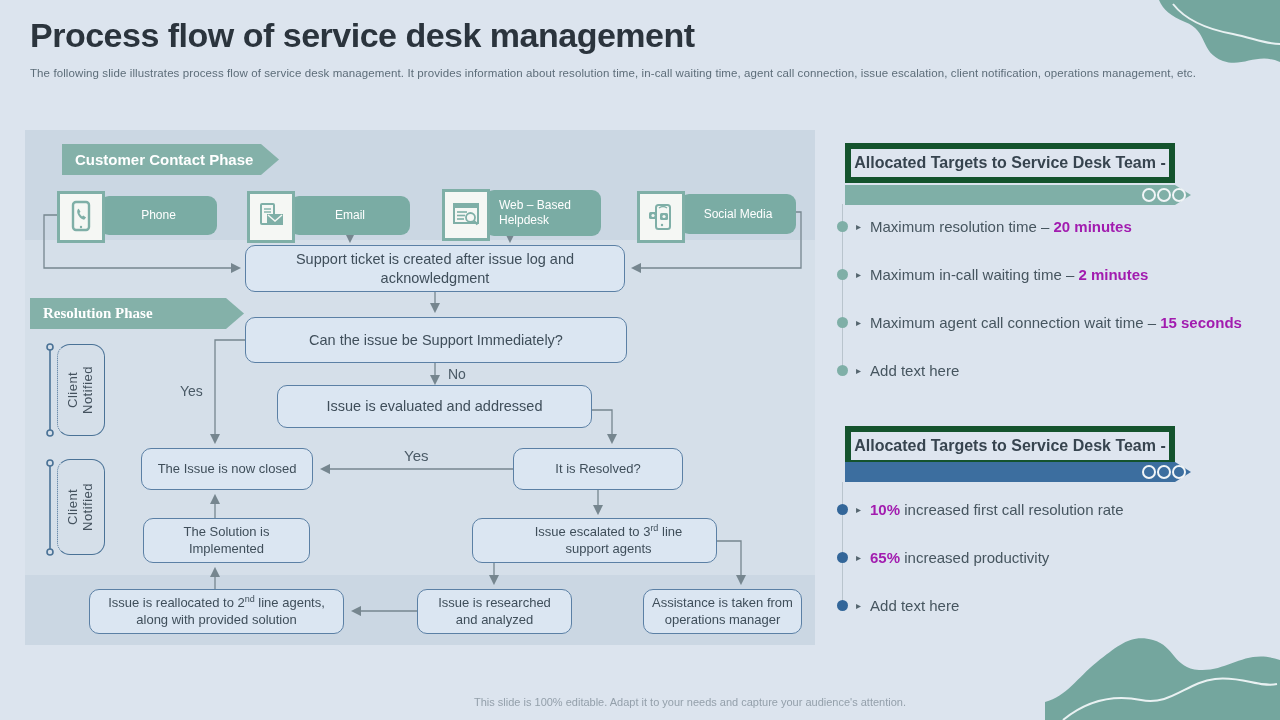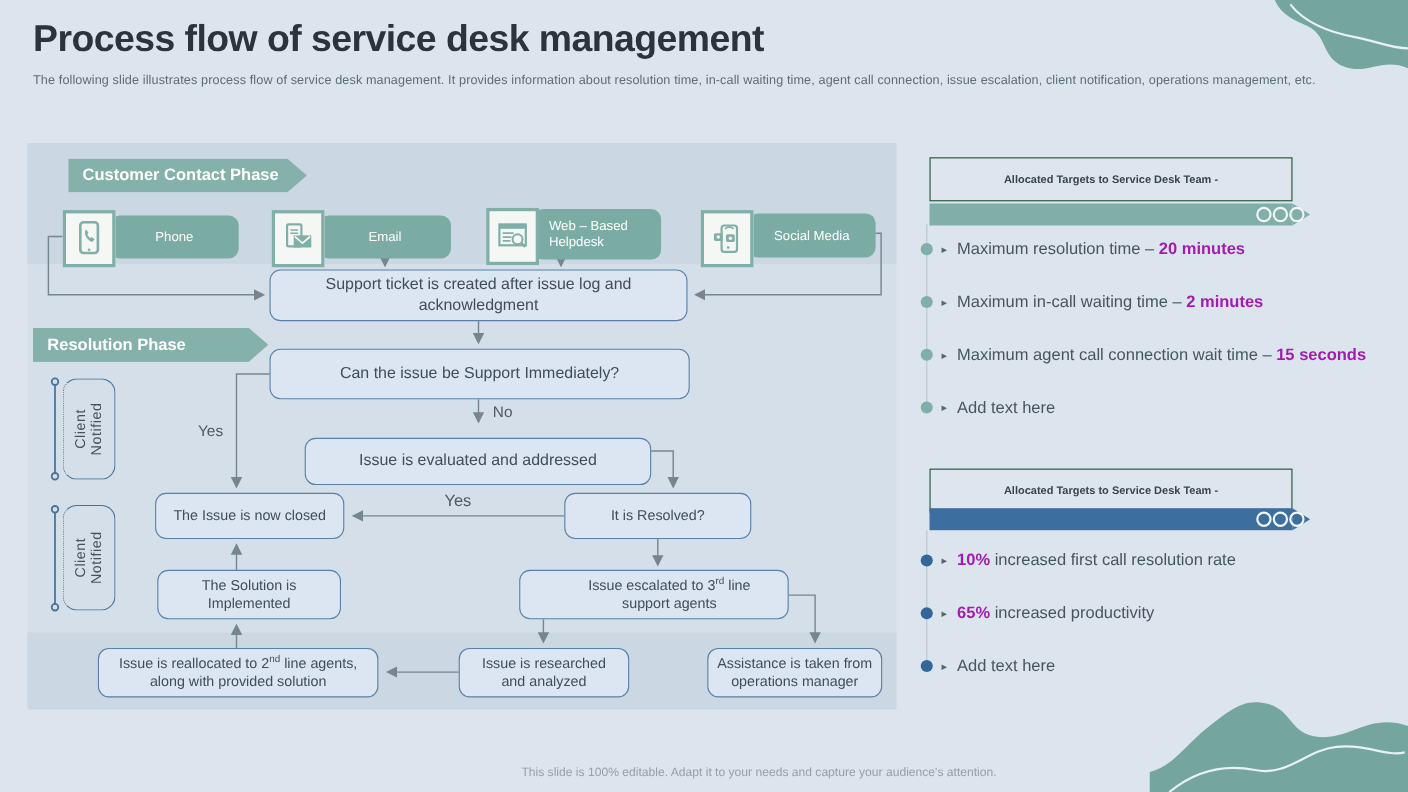--- a/index.html
+++ b/index.html
@@ -47,22 +47,22 @@
   
   .cnote{
     border:1px solid #4a7296;border-right-style:dotted;border-radius:13px;
     writing-mode:vertical-rl;transform:rotate(180deg);
     display:flex;align-items:center;justify-content:center;text-align:center;
     font-size:13px;color:#44525e;line-height:1.15;letter-spacing:.5px;
     box-sizing:border-box;
   }
   
   .phead{
-    border:1px solid #14532d;display:flex;align-items:center;justify-content:center;
-    font-size:10px;font-weight:bold;color:#37444f;box-sizing:border-box;background:rgba(255,255,255,0.06);
+    border:6px solid #14532d;display:flex;align-items:center;justify-content:center;
+    font-size:16px;font-weight:bold;color:#37444f;box-sizing:border-box;background:rgba(255,255,255,0.06);
   }
   .pbar{height:20px;z-index:2;}
   .pbar-tip{width:0;height:0;border-top:10px solid transparent;border-bottom:10px solid transparent;z-index:2;}
   .ring{width:10px;height:10px;border:2px solid #f1f5f7;border-radius:50%;display:inline-block;background:transparent;z-index:3;}
   .vline{width:1px;background:#b9c4cd;z-index:1;}
   .bullet-row{display:flex;align-items:center;font-size:15px;color:#46555f;z-index:2;}
   .dot{width:11px;height:11px;border-radius:50%;display:inline-block;flex:0 0 auto;}
   .chev{font-size:10px;color:#55656f;margin:0 9px 0 8px;flex:0 0 auto;}
   .b{font-weight:bold;color:#a21caf;}
   svg{display:block;}
@@ -82,21 +82,21 @@
 <div class="abs title" style="left:30px;top:16px;width:900px;">Process flow of service desk management</div>
 <div class="abs subtitle" style="left:30px;top:67px;width:1200px;">The following slide illustrates process flow of service desk management. It provides information about resolution time, in-call waiting time, agent call connection, issue escalation, client notification, operations management, etc.</div>
 
 <div class="abs flow-bg" style="left:25px;top:130px;width:790px;height:515px;"></div>
 <div class="abs flow-band" style="left:25px;top:130px;width:790px;height:110px;"></div>
 <div class="abs flow-band" style="left:25px;top:575px;width:790px;height:70px;"></div>
 
 <div class="abs banner" style="left:30px;top:144px;width:217px;height:31px;margin-left:32px;">
   <span>Customer Contact Phase</span>
 </div>
-<div class="abs banner" style="left:30px;top:298px;width:214px;height:31px;">
+<div class="abs banner" style="left:30px;top:298px;width:214px;height:31px;font-family:Liberation Serif, serif;">
   <span>Resolution Phase</span>
 </div>
 
 <div class="abs tile" style="left:57px;top:191px;">
   <svg width="30" height="36" viewBox="0 0 30 36">
     <rect x="7" y="3" width="16" height="28" rx="3" fill="none" stroke="#7fafa7" stroke-width="2.4"></rect>
     <path d="M12 10c-1.3 1.7-1 4.2.5 6.6 1.5 2.4 3.6 4 5.6 4.2l2-2.4-2.8-2-1.3 1c-1.2-.9-2.1-2.1-2.6-3.4l1.1-1.2-1.8-3z" fill="#7fafa7"></path>
     <circle cx="15" cy="28" r="1.2" fill="#7fafa7"></circle>
   </svg>
 </div>
@@ -179,21 +179,21 @@
       <circle cx="50" cy="552" r="3"></circle>
   </g>
 </svg>
 
 <div class="abs fbox big" style="left:245px;top:245px;width:380px;height:47px;">
   <span style="max-width:330px;">Support ticket is created after issue log and acknowledgment</span>
 </div>
 <div class="abs fbox big" style="left:245px;top:317px;width:382px;height:46px;">
   <span>Can the issue be Support Immediately?</span>
 </div>
-<div class="abs fbox big" style="left:277px;top:398px;width:315px;height:43px;">
+<div class="abs fbox big" style="left:277px;top:385px;width:315px;height:43px;">
   <span>Issue is evaluated and addressed</span>
 </div>
 <div class="abs fbox" style="left:141px;top:448px;width:172px;height:42px;">
   <span>The Issue is now closed</span>
 </div>
 <div class="abs fbox" style="left:513px;top:448px;width:170px;height:42px;">
   <span>It is Resolved?</span>
 </div>
 <div class="abs fbox" style="left:143px;top:518px;width:167px;height:45px;">
   <span style="max-width:110px;">The Solution is Implemented</span>

